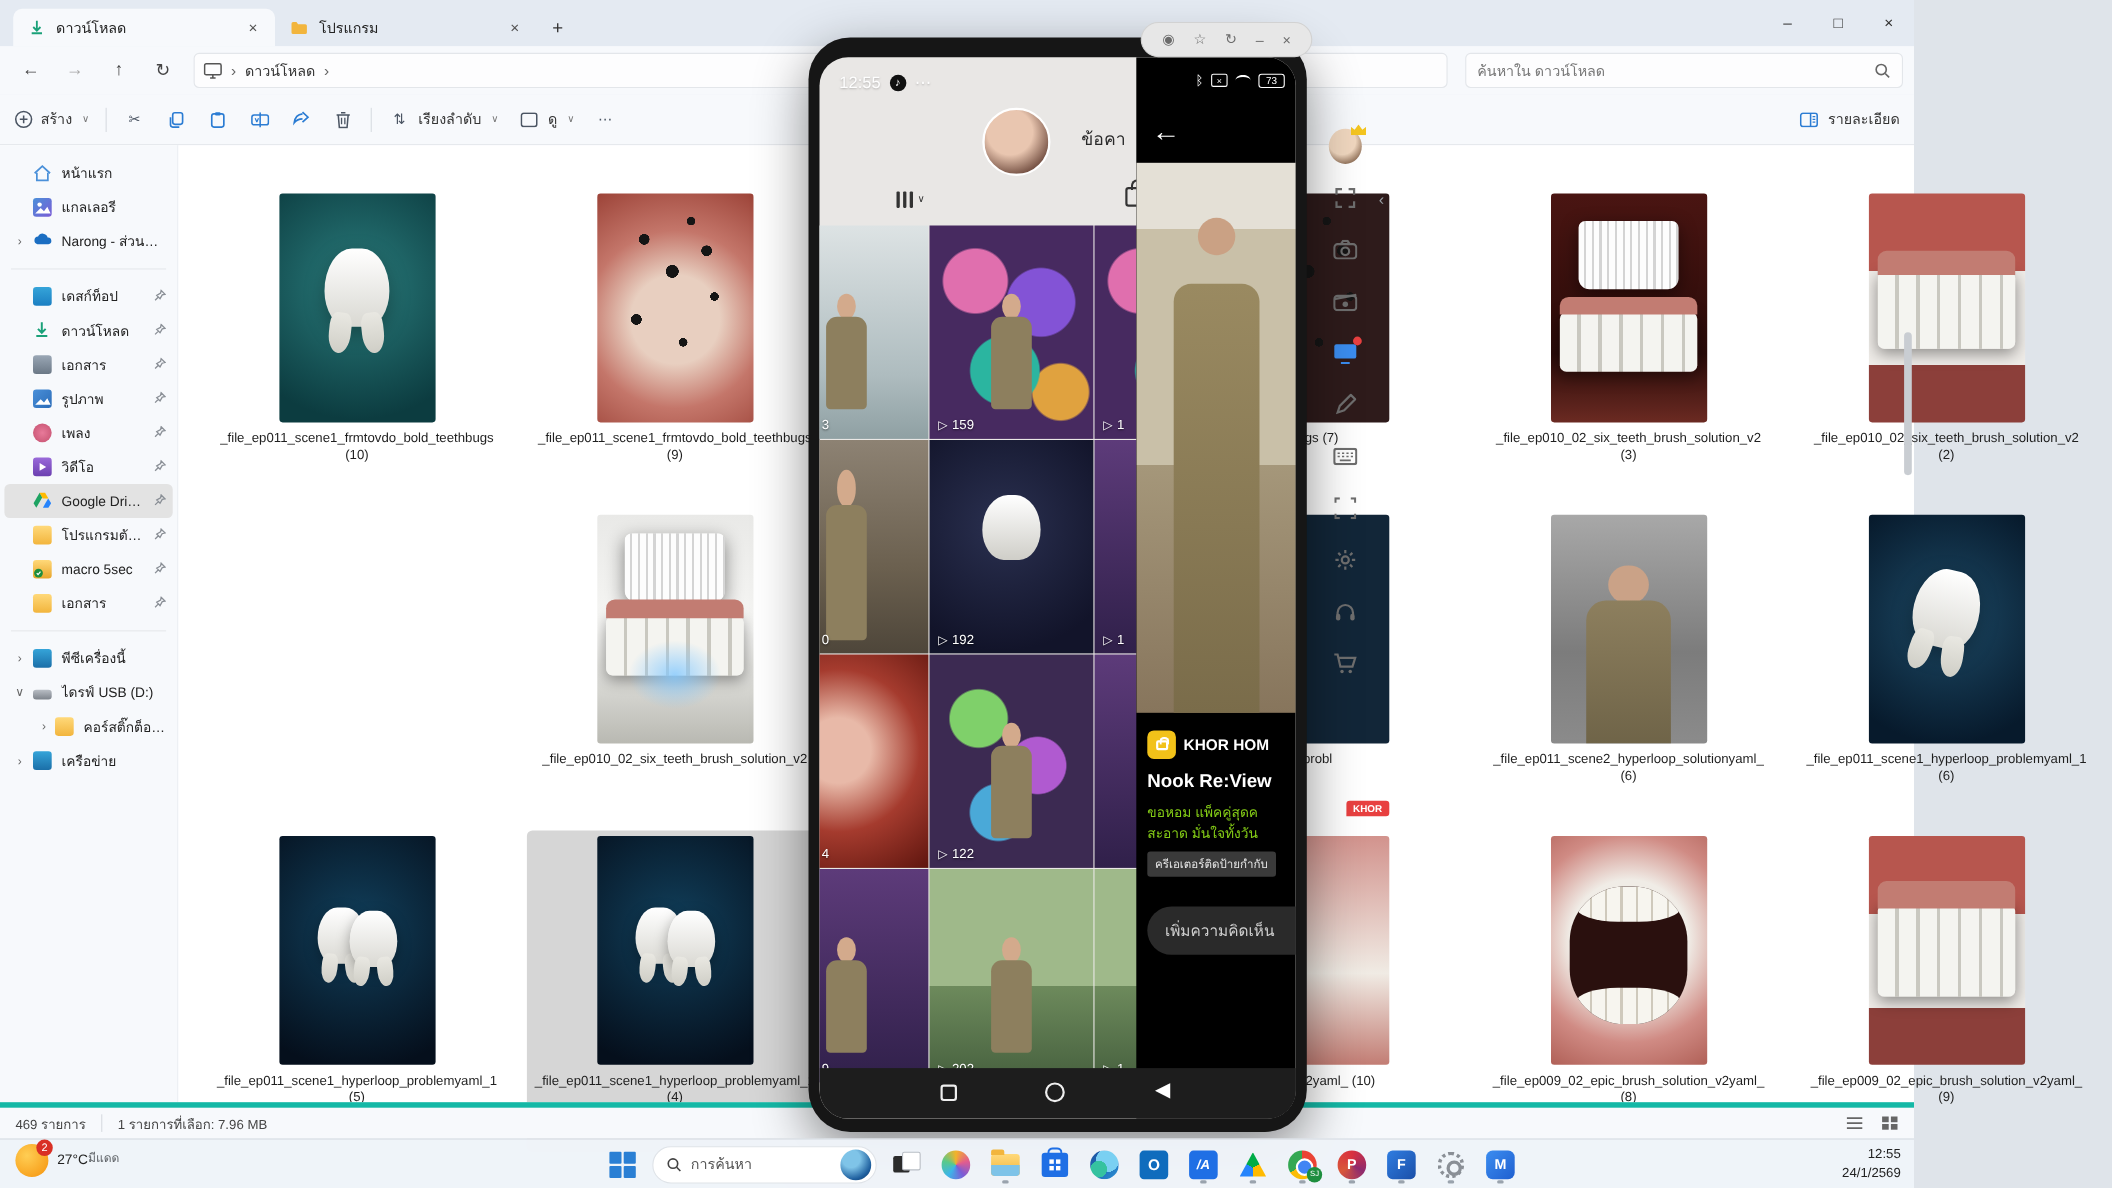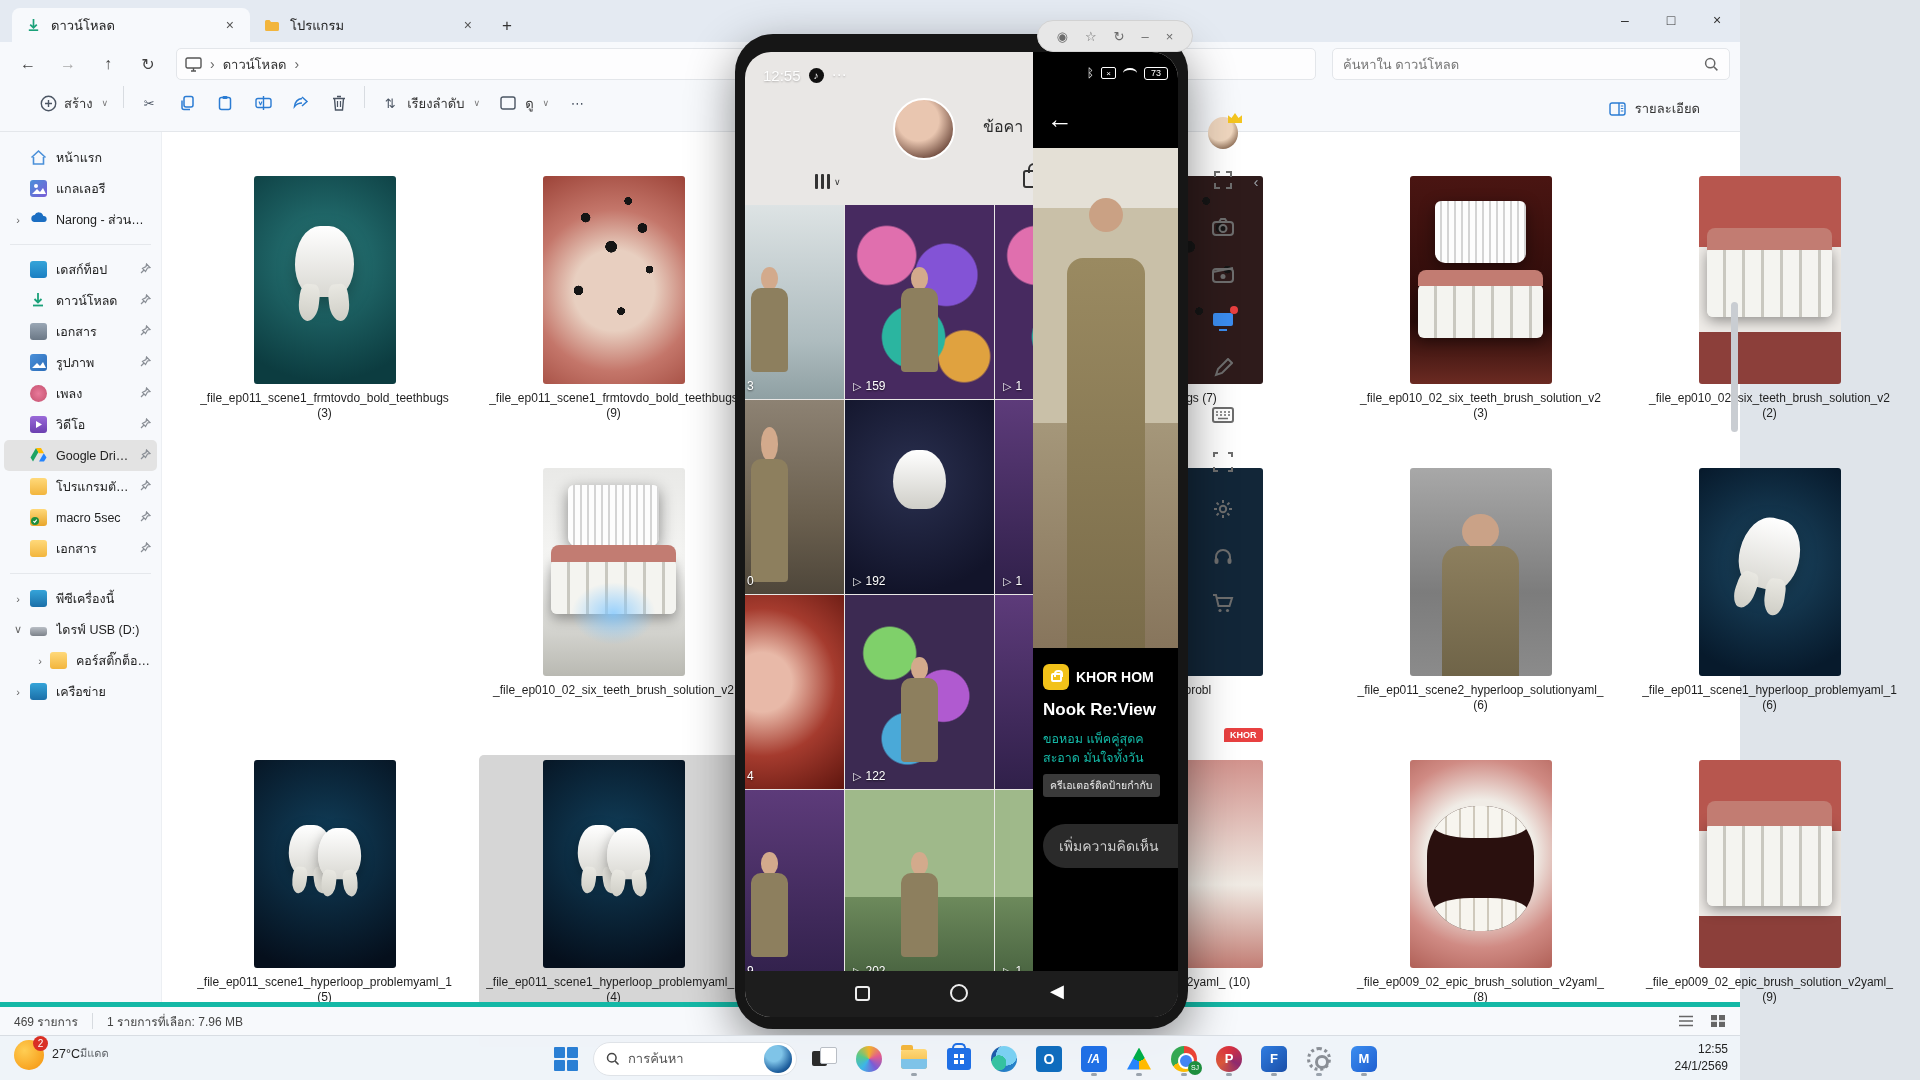--- a/index.html
+++ b/index.html
@@ -19,21 +19,21 @@
   .wbtn { width:46px; height:40px; display:flex; align-items:center; justify-content:center; color:#333; font-size:14px; }
 
   .navbar { position:absolute; top:42px; left:0; right:0; height:44px; background:#f7f9fc; display:flex; align-items:center; padding:0 10px; gap:4px; }
   .navbtn { width:36px; height:32px; display:flex; align-items:center; justify-content:center; font-size:16px; color:#444; border-radius:5px; }
   .navbtn.dim { color:#aaa; }
   .addressbar { height:32px; flex:0 0 1140px; background:#fdfdfe; border:1px solid #e3e6ea; border-radius:5px; display:flex; align-items:center; padding:0 8px; gap:8px; margin-left:6px; font-size:13px; color:#333; }
   .crumb-sep { color:#666; font-size:14px; }
   .searchbar { height:32px; flex:1; margin-left:12px; background:#fdfdfe; border:1px solid #e3e6ea; border-radius:5px; display:flex; align-items:center; padding:0 10px; font-size:13px; color:#777; }
   .searchbar .ph { flex:1; }
 
-  .cmdbar { position:absolute; top:86px; left:0; right:0; height:46px; background:#f7f9fc; border-bottom:1px solid #e4e7eb; display:flex; padding:0 31px; gap:0; color:#333; }
+  .cmdbar { position:absolute; top:86px; left:0; right:0; height:46px; background:#f7f9fc; border-bottom:1px solid #e4e7eb; display:flex; align-items:center; padding:0 4px; gap:0; color:#333; }
   .cbtn { height:34px; display:flex; align-items:center; gap:7px; padding:0 9px; border-radius:5px; font-size:13px; }
   .cicon { width:20px; height:20px; display:flex; align-items:center; justify-content:center; color:#4b5563; }
   .cicon svg { display:block; }
   .vsep { width:1px; height:22px; background:#d8dce1; margin:0 6px; }
   .caret { font-size:9px; color:#777; margin-left:2px; }
   .cmd-right { margin-left:auto; display:flex; align-items:center; }
 
   .body-area { position:absolute; top:132px; left:0; right:0; bottom:33px; background:#fff; }
   
   .sidebar { position:absolute; top:0; bottom:0; left:0; width:162px; background:#f7f9fc; border-right:1px solid #eceff3; padding-top:10px; overflow:hidden; font-size:12.5px; color:#222; }
@@ -138,21 +138,21 @@
   .backarrow { position:absolute; left:14px; top:52px; color:#fff; font-size:26px; }
   .livevideo { position:absolute; left:0; right:0; top:96px; height:500px; background:linear-gradient(#e4e0d6 0 12%, #c9c0a8 12% 55%, #a5977a 55%, #87755c); }
   .livevideo::before { content:""; position:absolute; left:50%; top:10%; width:34px; height:34px; margin-left:-17px; border-radius:50%; background:#caa184; }
   .livevideo::after { content:""; position:absolute; left:50%; top:22%; width:78px; height:78%; margin-left:-39px; border-radius:16px 16px 0 0; background:linear-gradient(#9a8a61,#7a6c4a); }
   .shoprow { position:absolute; left:10px; top:612px; display:flex; align-items:center; gap:7px; }
   .shopbadge { width:26px; height:26px; border-radius:6px; background:#f2c219; display:flex; align-items:center; justify-content:center; }
   .shopbadge .bag2 { width:11px; height:9px; border:2px solid #fff; border-radius:2px; position:relative; }
   .shopbadge .bag2::before { content:""; position:absolute; left:1px; top:-5px; width:5px; height:5px; border:2px solid #fff; border-bottom:none; border-radius:4px 4px 0 0; }
   .shopname { color:#fff; font-weight:bold; font-size:14px; white-space:nowrap; }
   .livetitle { position:absolute; left:10px; top:648px; color:#fff; font-weight:bold; font-size:17px; white-space:nowrap; }
-  .livecap { position:absolute; left:10px; top:678px; color:#14b8a6; font-size:12.5px; line-height:1.5; white-space:nowrap; }
+  .livecap { position:absolute; left:10px; top:678px; color:#84cc16; font-size:12.5px; line-height:1.5; white-space:nowrap; }
   .creatorbadge { position:absolute; left:10px; top:722px; background:#3a3a3a; color:#e8e8e8; font-size:10.5px; padding:3px 7px; border-radius:3px; white-space:nowrap; }
   .commentpill { position:absolute; left:10px; right:-40px; top:772px; height:44px; background:#2a2a2a; border-radius:22px; color:#cfcfcf; font-size:14px; display:flex; align-items:center; padding:0 16px; white-space:nowrap; }
 
   .andnav { position:absolute; left:0; right:0; bottom:0; height:46px; background:#1d1d1d; z-index:7; }
   .andsq { position:absolute; left:110px; top:15px; width:15px; height:15px; border:2px solid #eee; border-radius:3px; }
   .andcirc { position:absolute; left:205px; top:13px; width:18px; height:18px; border:2px solid #eee; border-radius:50%; }
   .andback { position:absolute; left:305px; top:9px; color:#fff; font-size:18px; }
 
   
   .mtools { position:absolute; left:1202px; top:118px; width:42px; display:flex; flex-direction:column; align-items:center; gap:17px; z-index:20; }
@@ -480,21 +480,21 @@
           <span class="slabel">เครือข่าย</span>
         </div>
       </div>
 
       <div class="filegrid">
 
         <div class="card" style="grid-column:1;grid-row:1">
           <div class="thumb th-teal">
               <div class="tooth"></div>
             </div>
-          <div class="fname">_file_ep011_scene1_frmtovdo_bold_teethbugs (3)</div>
+          <div class="fname">_file_ep011_scene1_frmtovdo_bold_teethbugs (10)</div>
         </div>
         <div class="card" style="grid-column:2;grid-row:1">
           <div class="thumb th-redbug">
               <div class="bugs"></div>
             </div>
           <div class="fname">_file_ep011_scene1_frmtovdo_bold_teethbugs (9)</div>
         </div>
         <div class="card" style="grid-column:4;grid-row:1">
           <div class="thumb th-sliver-dark">
               <div class="bugs"></div>

